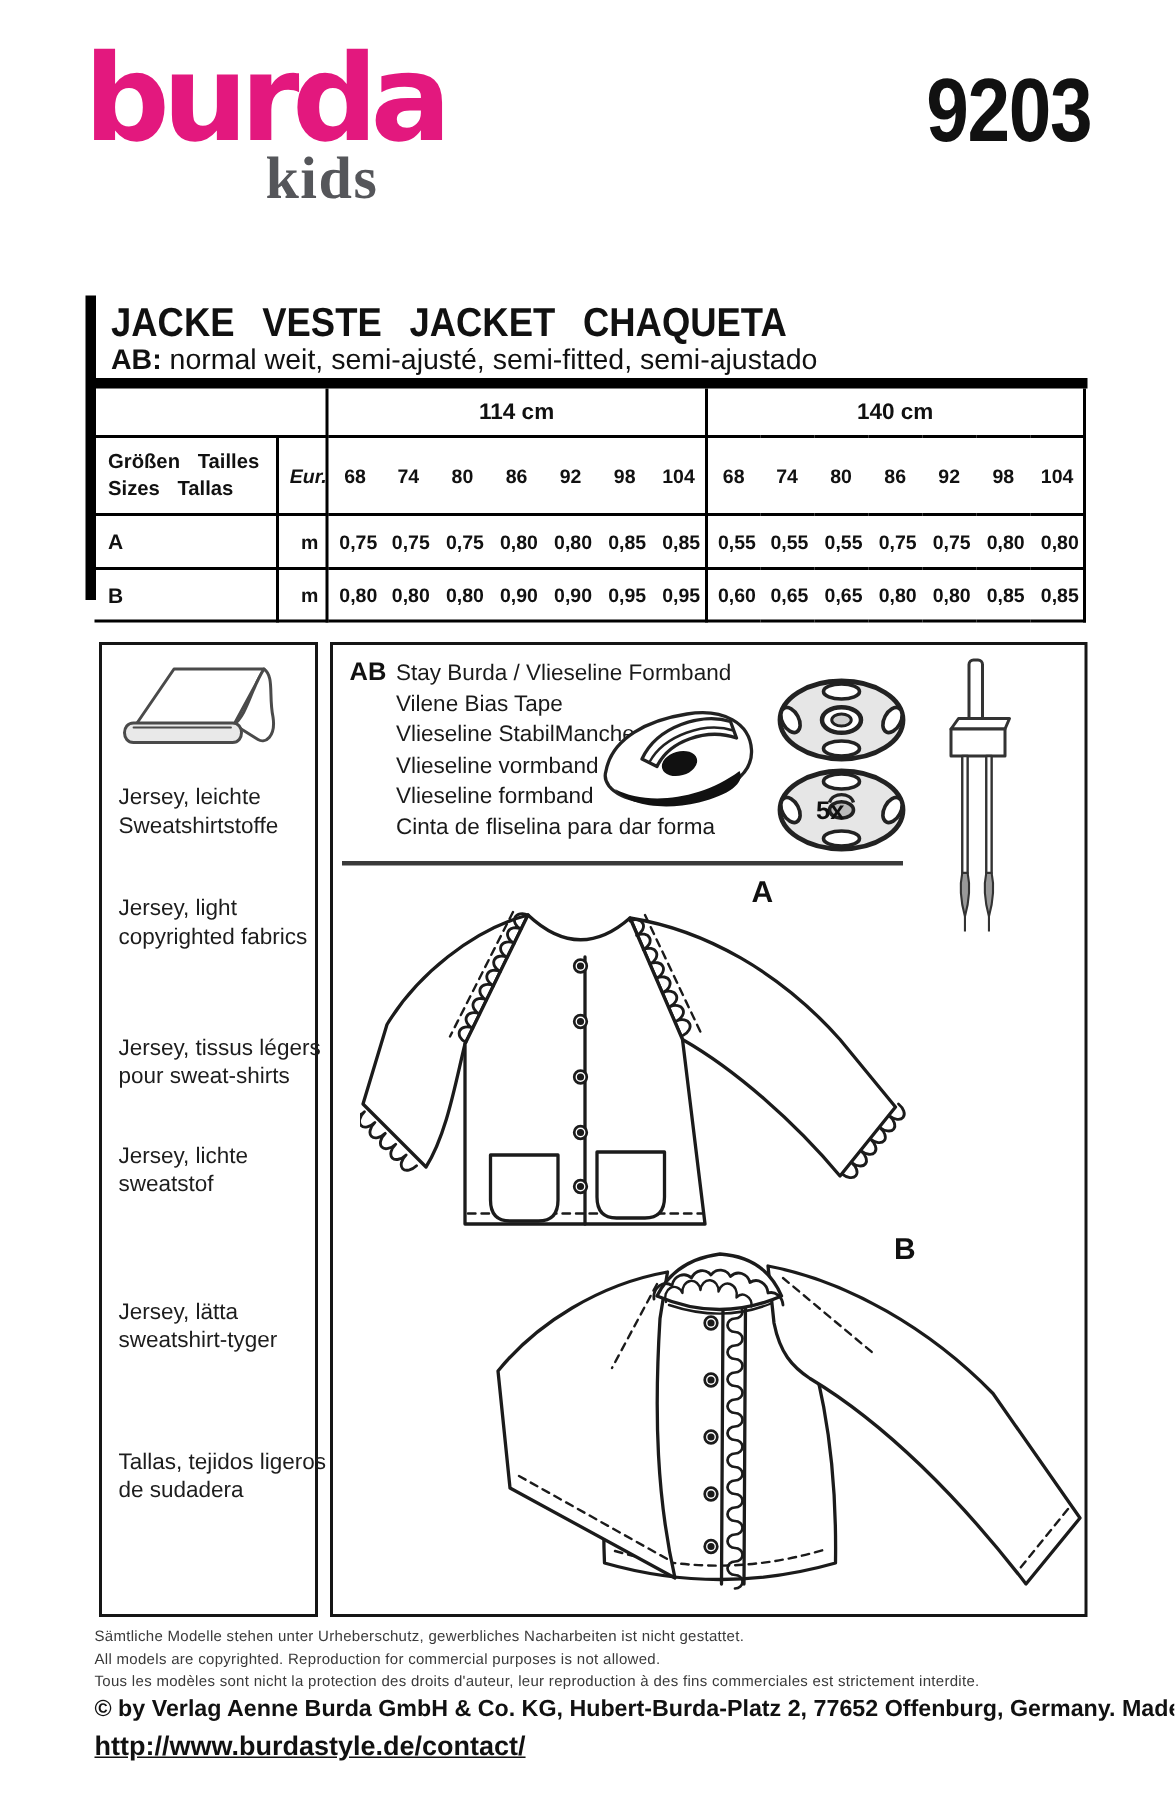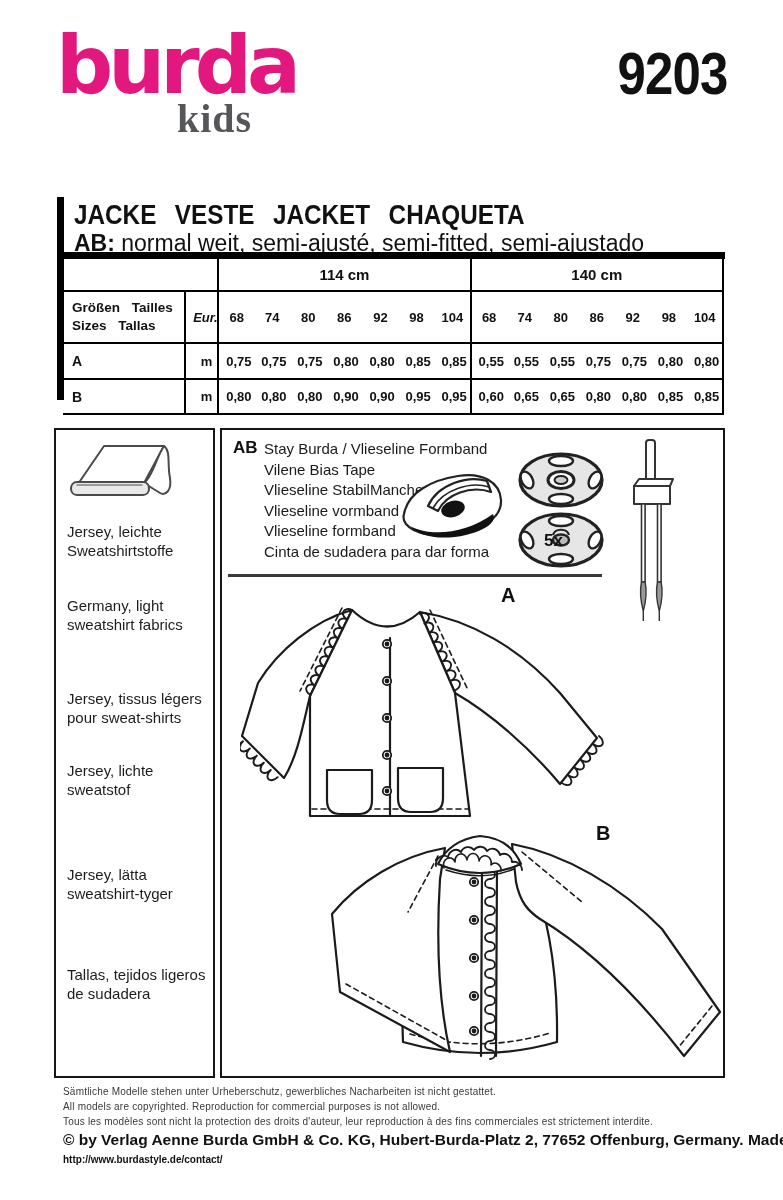--- a/index.html
+++ b/index.html
@@ -12,52 +12,52 @@
               font-size:80px;letter-spacing:-5px;color:#E3187E;line-height:1;}
   .logo-kids{left:177px;top:99px;font-family:"Liberation Serif",serif;font-weight:700;
              font-size:40px;color:#55565A;line-height:1;letter-spacing:1px;}
   .pattern-number{top:44px;right:56px;font-size:60px;font-weight:700;line-height:1;
                   transform:scaleX(0.85);transform-origin:right center;letter-spacing:-1px;}
 
   
   .title-bar{left:57px;top:197px;width:7px;height:203px;background:#000;}
   .heading{left:74px;top:200px;font-size:27px;font-weight:700;word-spacing:13px;
            transform:scaleX(0.9);transform-origin:left center;white-space:nowrap;}
-  .subheading{left:74px;top:230px;font-size:23px;white-space:nowrap;}
+  .subheading{left:74px;top:230px;font-size:19px;white-space:nowrap;}
   .subheading b{font-weight:700;}
   .thick-rule{left:63px;top:252px;width:662px;height:7px;background:#000;}
 
   
   .size-table{left:63px;top:259px;border-collapse:collapse;table-layout:fixed;width:661px;}
   .size-table td{padding:7px;text-align:center;font-weight:700;font-size:13px;
                  vertical-align:middle;color:#111;}
   .size-table .rb{border-right:2.5px solid #000;}
   .size-table .bb td{border-bottom:2px solid #000;}
   .size-table .cm{font-size:15px;}
   .size-table .lab{text-align:left;padding-left:9px;font-size:13.5px;line-height:1.35;word-spacing:8px;}
   .size-table .ab{text-align:left;padding-left:9px;font-size:14px;}
   .size-table .unit{text-align:right;padding-right:5px;}
   .size-table .eur{font-size:13px;font-style:italic;}
   .tbl-rightedge{border-right:2px solid #000;}
 
   
-  .sidebar-box{left:54px;top:428px;width:161px;height:650px;border:2.5px solid #161616;box-sizing:border-box;}
+  .sidebar-box{left:66px;top:428px;width:146px;height:650px;border:2.5px solid #161616;box-sizing:border-box;}
   .main-box{left:220px;top:428px;width:505px;height:650px;border:2.5px solid #161616;box-sizing:border-box;}
   .fabric-item{position:absolute;left:11px;width:145px;font-size:15px;line-height:1.25;color:#1d1d1d;}
   .ab-label{position:absolute;left:11px;top:8px;font-size:17px;font-weight:700;}
   .notions{position:absolute;left:42px;top:9px;width:265px;}
   .notions div{font-size:15px;line-height:20.6px;white-space:nowrap;color:#1a1a1a;}
   .count-5x{position:absolute;left:322px;top:101px;font-size:17px;font-weight:700;}
   .notions-divider{position:absolute;left:6px;top:144px;width:374px;height:2.5px;background:#3a3a3a;}
   .view-label{position:absolute;font-size:20px;font-weight:700;}
 
   
   .legal{left:63px;font-size:10px;color:#3a3a3a;letter-spacing:0.2px;white-space:nowrap;}
   .copyright{left:63px;top:1131px;font-size:15.5px;font-weight:700;white-space:nowrap;}
-  .site-url{left:63px;top:1154px;font-size:10px;font-weight:700;white-space:nowrap;}
+  .site-url{left:63px;top:1154px;font-size:18px;font-weight:700;white-space:nowrap;text-decoration:underline;}
 
   svg{display:block;}
 </style>
 </head>
 <body>
 
 <div class="page">
 
   <div class="abs logo-burda">burda</div>
   <div class="abs logo-kids">kids</div>
@@ -156,36 +156,36 @@
   <div class="abs sidebar-box">
     <svg style="position:absolute;left:8px;top:6px" width="122" height="80" viewBox="0 0 122 80">
       <g stroke="#4a4a4a" stroke-width="2" fill="#fff" stroke-linejoin="round" stroke-linecap="round">
         <path d="M14,48 L40,10 L100,10 L80,47 Z"></path>
         <path d="M100,10 C107,15 103,28 106,42 C108,55 101,60 96,57 L80,47 C89,40 91,24 100,10 Z"></path>
         <path d="M13,46 L79,46 C87,46 87,59 79,59 L13,59 C5,59 5,46 13,46 Z" fill="#e9e9e9"></path>
         <path d="M13,49 L78,49" fill="none" stroke-width="1.2"></path>
       </g>
     </svg>
     <div class="fabric-item" style="top:93px">Jersey, leichte Sweatshirtstoffe</div>
-    <div class="fabric-item" style="top:167px">Germany, light sweatshirt fabrics</div>
+    <div class="fabric-item" style="top:167px">Jersey, light copyrighted fabrics</div>
     <div class="fabric-item" style="top:260px">Jersey, tissus légers pour sweat-shirts</div>
     <div class="fabric-item" style="top:332px">Jersey, lichte sweatstof</div>
     <div class="fabric-item" style="top:436px">Jersey, lätta sweatshirt-tyger</div>
     <div class="fabric-item" style="top:536px">Tallas, tejidos ligeros de sudadera</div>
   </div>
 
   <div class="abs main-box">
     <div class="ab-label">AB</div>
     <div class="notions">
       <div>Stay Burda / Vlieseline Formband</div>
       <div>Vilene Bias Tape</div>
       <div>Vlieseline StabilManche</div>
       <div>Vlieseline vormband</div>
       <div>Vlieseline formband</div>
-      <div>Cinta de sudadera para dar forma</div>
+      <div>Cinta de fliselina para dar forma</div>
     </div>
 
     <svg style="position:absolute;left:176px;top:32px" width="108" height="84" viewBox="0 0 108 84">
       <g stroke="#222" stroke-width="2.2" fill="#fff" stroke-linejoin="round">
         <path d="M6,52 C10,30 34,18 60,14 C84,10 102,20 103,38 C104,56 84,66 62,71 C38,76 16,72 8,62 C5,58 5,55 6,52 Z"></path>
         <path d="M12,64 C32,75 68,72 95,52 C99,60 88,68 68,73 C42,79 20,74 12,64 Z" fill="#111" stroke="none"></path>
         <path d="M30,44 C40,22 70,13 89,19 L93,30 C73,23 48,32 40,49 Z"></path>
         <path d="M35,46 C45,28 72,19 91,25" fill="none" stroke-width="1.6"></path>
         <ellipse cx="55" cy="47" rx="12" ry="8" fill="#111" stroke="none" transform="rotate(-16 55 47)"></ellipse>
       </g>

